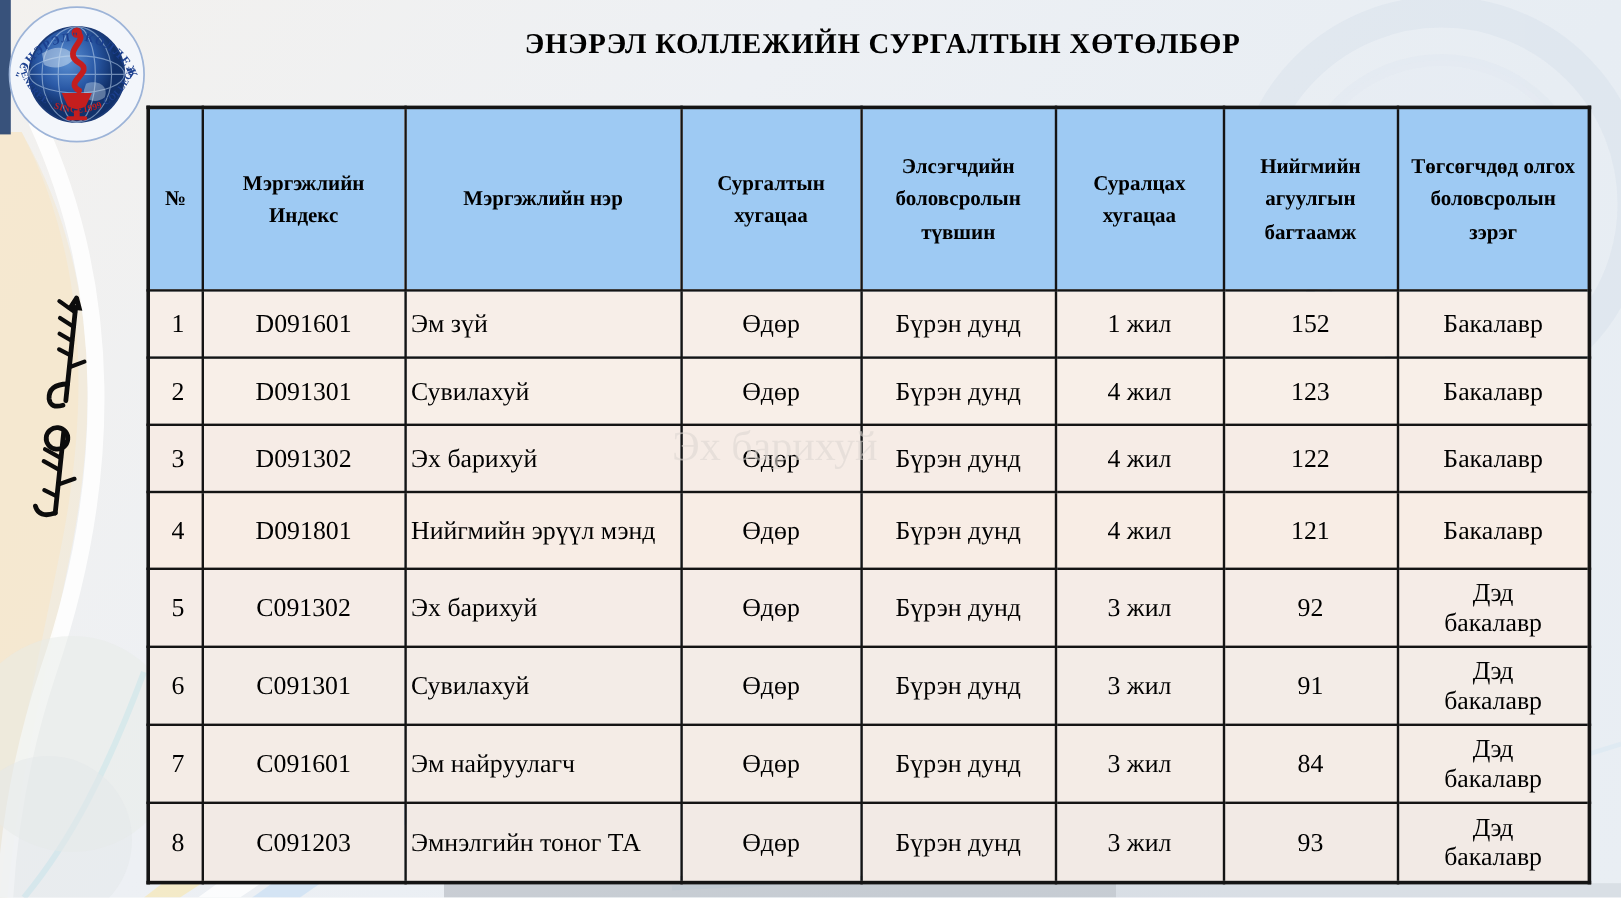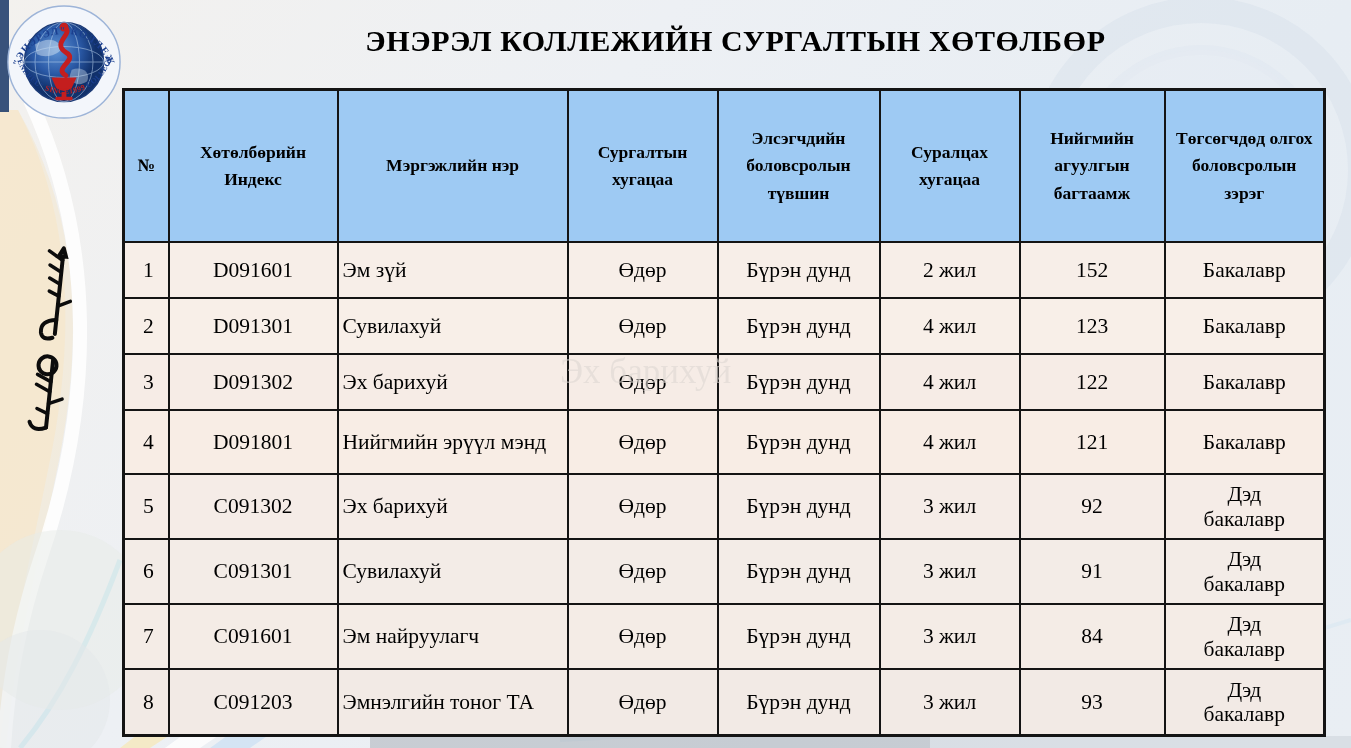--- a/index.html
+++ b/index.html
@@ -11,21 +11,21 @@
   .layer{position:absolute;pointer-events:none;}
   
   #bg-decor{left:0;top:0;width:1351px;height:748px;z-index:0;}
   
   #logo{left:6px;top:4px;width:116px;height:116px;z-index:4;}
   
   #watermark{right:-60px;top:-40px;width:420px;height:420px;z-index:0;opacity:.55;}
   
   #title{
     left:128px;top:24px;width:1215px;text-align:center;z-index:2;
-    font-size:30px;font-weight:bold;color:#000;letter-spacing:.6px;
+    font-size:24px;font-weight:bold;color:#000;letter-spacing:.6px;
   }
   
   #mongol{left:24px;top:242px;width:62px;height:200px;z-index:2;transform:rotate(6deg);}
   
   #table-wrap{position:absolute;left:122px;top:88px;width:1201px;height:632px;z-index:1;}
   table{border-collapse:collapse;table-layout:fixed;width:1201px;}
   th,td{border:2px solid #141414;overflow:hidden;}
   table{border:3px solid #141414;}
   thead th{
     background:#9ecaf3;height:150px;vertical-align:middle;text-align:center;
@@ -168,37 +168,37 @@
         <col class="w2">
         <col class="w3">
       <col class="w4">
         <col class="w5">
         <col class="w6">
         <col class="w7">
     </colgroup>
     <thead>
         <tr>
           <th>№</th>
-          <th>Хөтөлбөрийн Индекс</th>
+          <th>Мэргэжлийн Индекс</th>
           <th>Мэргэжлийн нэр</th>
           <th>Сургалтын хугацаа</th>
           <th>Элсэгчдийн боловсролын түвшин</th>
           <th>Суралцах хугацаа</th>
           <th>Нийгмийн агуулгын багтаамж</th>
           <th>Төгсөгчдөд олгох боловсролын зэрэг</th>
         </tr>
       </thead>
     <tbody>
         <tr>
           <td>1</td>
           <td>D091601</td>
           <td>Эм зүй</td>
           <td>Өдөр</td>
           <td>Бүрэн дунд</td>
-          <td>2 жил</td>
+          <td>1 жил</td>
           <td>152</td>
           <td>Бакалавр</td>
         </tr>
         <tr>
           <td>2</td>
           <td>D091301</td>
           <td>Сувилахуй</td>
           <td>Өдөр</td>
           <td>Бүрэн дунд</td>
           <td>4 жил</td>

